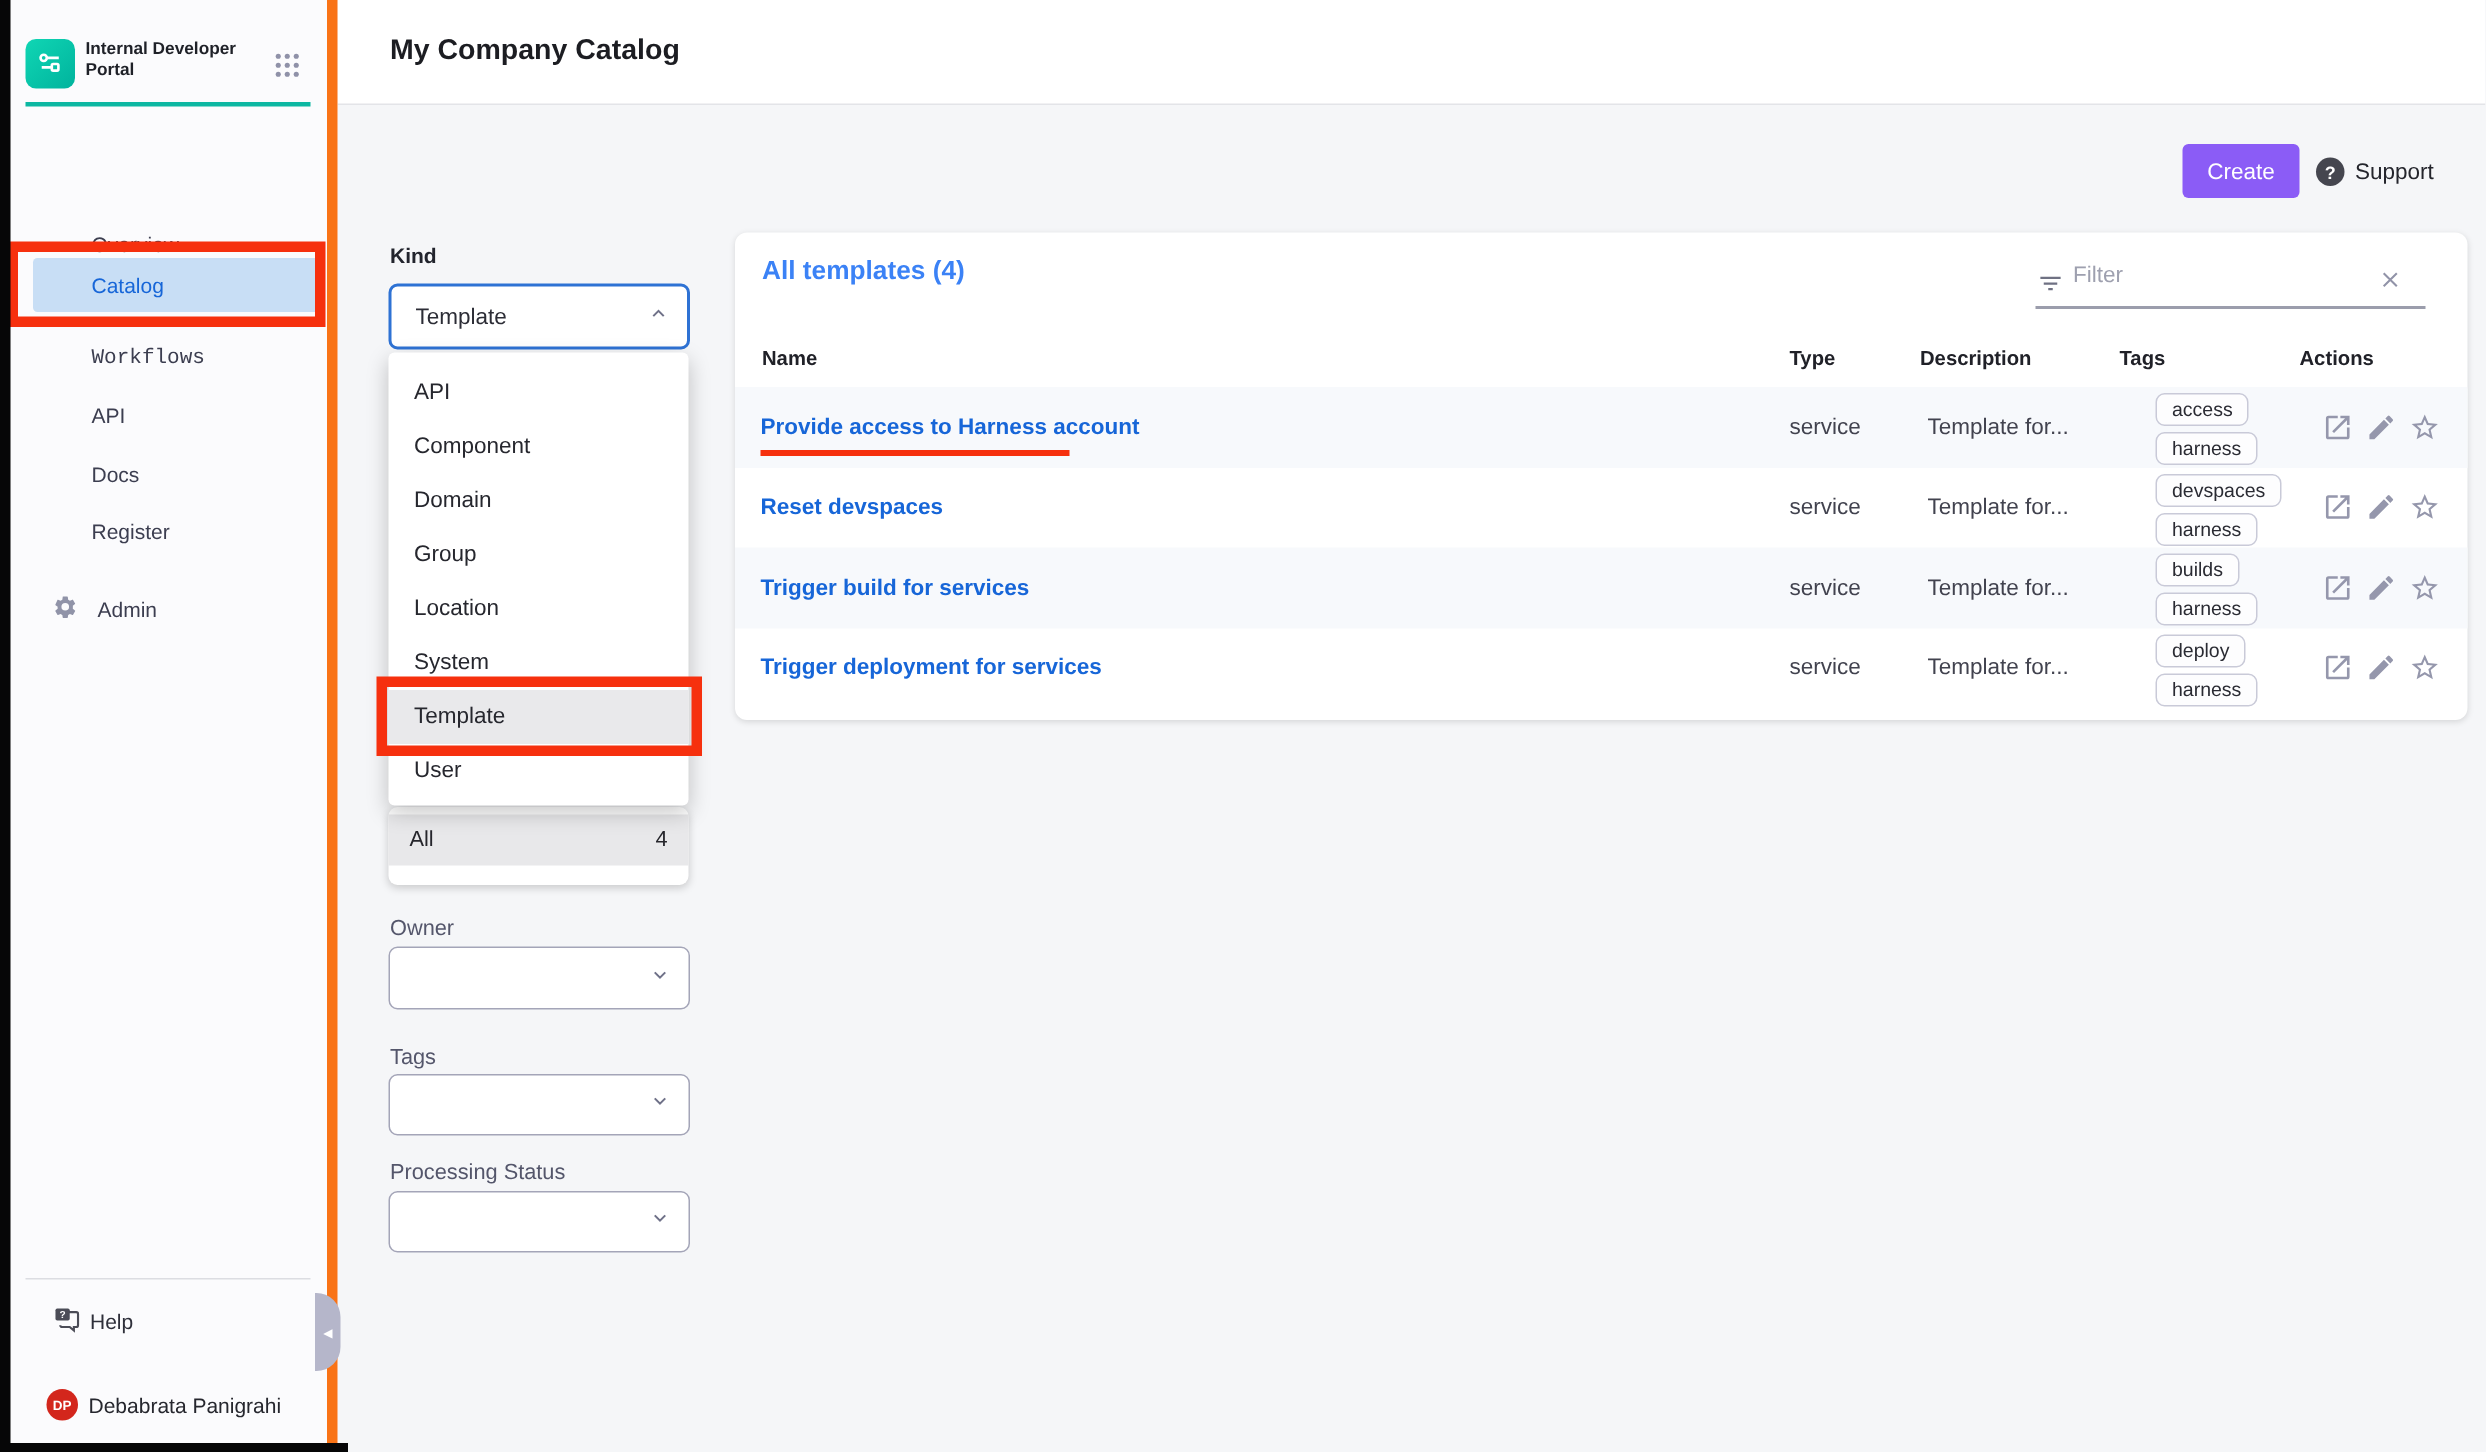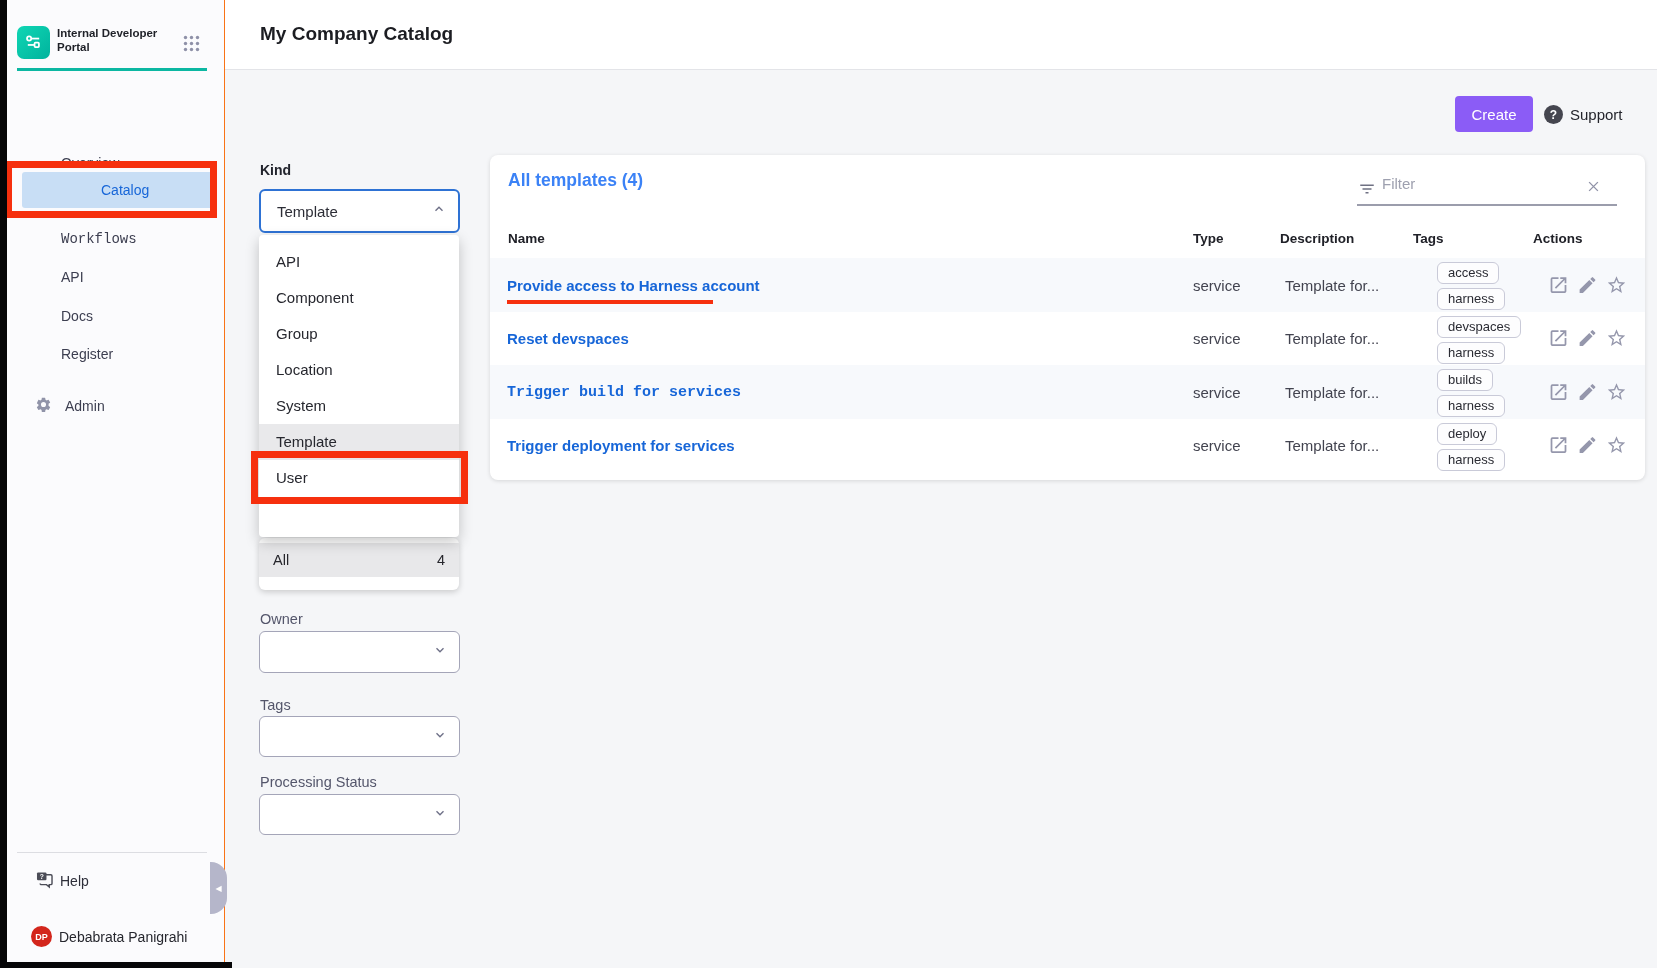--- a/index.html
+++ b/index.html
@@ -5,34 +5,34 @@
   * { margin:0; padding:0; box-sizing:border-box; }
   html,body { width:1657px; height:968px; }
   body { font-family:"Liberation Sans", sans-serif; background:#f5f6f8; position:relative; overflow:hidden; }
   .abs { position:absolute; }
 
   
   .edge-left { left:0; top:0; width:7px; height:968px; background:#060607; z-index:50; }
   .edge-bottom { left:0; top:962px; width:232px; height:6px; background:#060607; z-index:50; }
 
   
-  .sidebar { left:7px; top:0; width:218px; height:968px; background:#fbfbfd; border-right:1px solid #f97316; z-index:5; }
+  .sidebar { left:7px; top:0; width:218px; height:968px; background:#fbfbfd; border-right:7px solid #f97316; z-index:5; }
   .logo-box { left:10px; top:26px; width:33px; height:33px; border-radius:7px;
     background:linear-gradient(135deg,#10d6b4,#00b39d); display:flex; align-items:center; justify-content:center; }
   .logo-title { left:50px; top:27px; width:122px; font-size:11.5px; font-weight:bold; color:#1f2128; line-height:13.5px; }
   .grid-icon { left:176px; top:35px; }
   .teal-rule { left:10px; top:68px; width:190px; height:3px; background:#0cb7a2; }
 
   .search-row { left:0; top:92px; width:218px; height:30px; cursor:pointer; }
   .search-ic { left:29px; top:96px; }
   .search-lb { left:54px; top:98px; font-size:14px; color:#4b4d5e; }
 
   .nav-lb { font-size:14px; color:#3c3e50;margin-top:10px; }
   .cat-hl { left:15px; top:172px; width:193px; height:36px; background:#c8def5; border-radius:3px; }
-  .cat-lb { left:54px; top:182px; font-size:14px; color:#1766d8;margin-left:40px; }
+  .cat-lb { left:54px; top:182px; font-size:14px; color:#1766d8; }
   .admin-ic { left:28px; top:396px; }
   .admin-lb { left:58px; top:398px; font-size:14px; color:#3c3e50; }
 
   .side-rule { left:10px; top:852px; width:190px; height:1px; background:#dcdde2; }
   .help-ic { left:28px; top:870px; }
   .help-lb { left:53px; top:873px; font-size:14px; color:#2e2f3a; }
   .avatar { left:24px; top:926px; width:21px; height:21px; border-radius:50%; background:#d3261c; color:#fff;
     font-size:9px; font-weight:bold; display:flex; align-items:center; justify-content:center; }
   .user-lb { left:52px; top:929px; font-size:14px; color:#26272e; }
 
@@ -193,20 +193,21 @@
   <span>
     <svg width="14" height="14" viewBox="0 0 24 24" fill="none" stroke="#6f7188" stroke-width="2.4">
         <path d="M6 15l6-6 6 6"></path>
       </svg>
   </span>
 </div>
 
 <div class="abs dropdown">
   <div class="opt">API</div>
   <div class="opt">Component</div>
+  <div class="opt">Domain</div>
   <div class="opt">Group</div>
   <div class="opt">Location</div>
   <div class="opt">System</div>
   <div class="opt sel">Template</div>
   <div class="opt">User</div>
 </div>
 
 <div class="abs ann ann-template"></div>
 
 <div class="abs all-card">
@@ -305,21 +306,21 @@
       <span class="act"><svg width="21" height="21" viewBox="0 0 24 24" fill="#9597ac">
             <path d="M3 17.25V21h3.75L17.81 9.94l-3.75-3.75L3 17.25zM20.71 7.04a1 1 0 0 0 0-1.41l-2.34-2.34a1 1 0 0 0-1.41 0l-1.83 1.83 3.75 3.75 1.83-1.83z"></path>
           </svg></span>
       <span class="act"><svg width="21" height="21" viewBox="0 0 24 24" fill="#9597ac">
             <path d="M22 9.24l-7.19-.62L12 2 9.19 8.63 2 9.24l5.46 4.73L5.82 21 12 17.27 18.18 21l-1.63-7.03L22 9.24zM12 15.4l-3.76 2.27 1-4.28-3.32-2.88 4.38-.38L12 6.1l1.71 4.04 4.38.38-3.32 2.88 1 4.28L12 15.4z"></path>
           </svg></span>
     </span>
   </div>
 
   <div class="trow alt" style="top:210px;">
-    <span class="cell name-link" style="left:17px;font-family:Liberation Mono, monospace;">Trigger build for services</span>
+    <span class="cell name-link" style="left:17px;">Trigger build for services</span>
     <span class="cell" style="left:703px;">service</span>
     <span class="cell" style="left:795px;">Template for...</span>
     <span class="chipcol">
       <span class="chip">builds</span>
       <span class="chip">harness</span>
     </span>
     <span class="acts">
       <span class="act"><svg width="21" height="21" viewBox="0 0 24 24" fill="#9597ac">
             <path d="M19 19H5V5h7V3H5a2 2 0 0 0-2 2v14a2 2 0 0 0 2 2h14a2 2 0 0 0 2-2v-7h-2z"></path>
             <path d="M14 3v2h3.59l-9.83 9.83 1.41 1.41L19 6.41V10h2V3z"></path>

